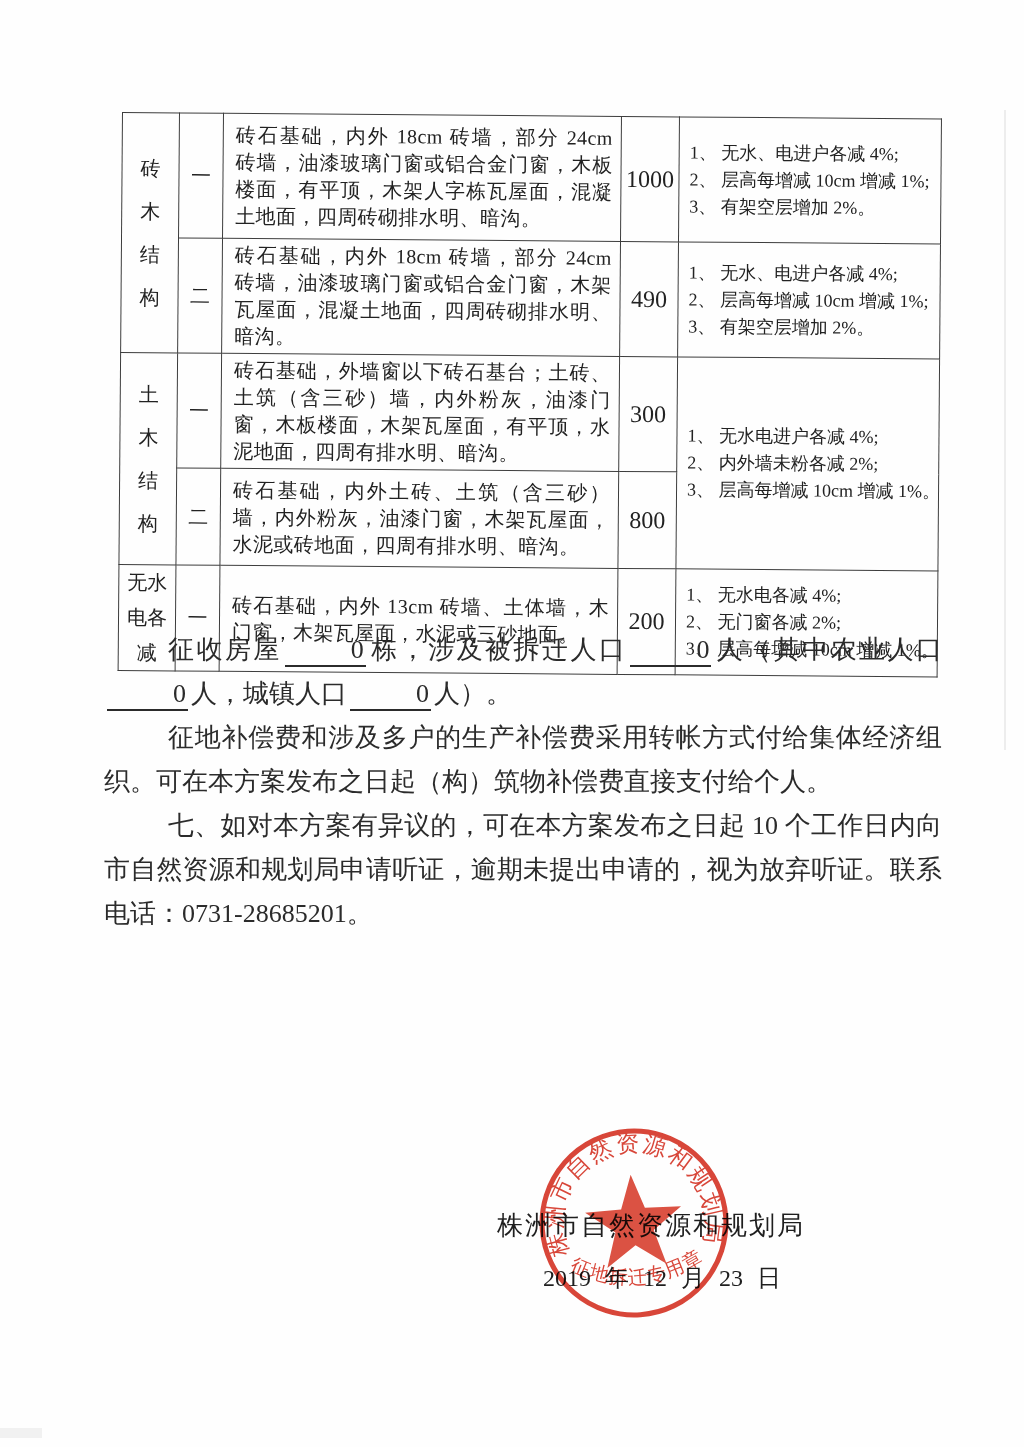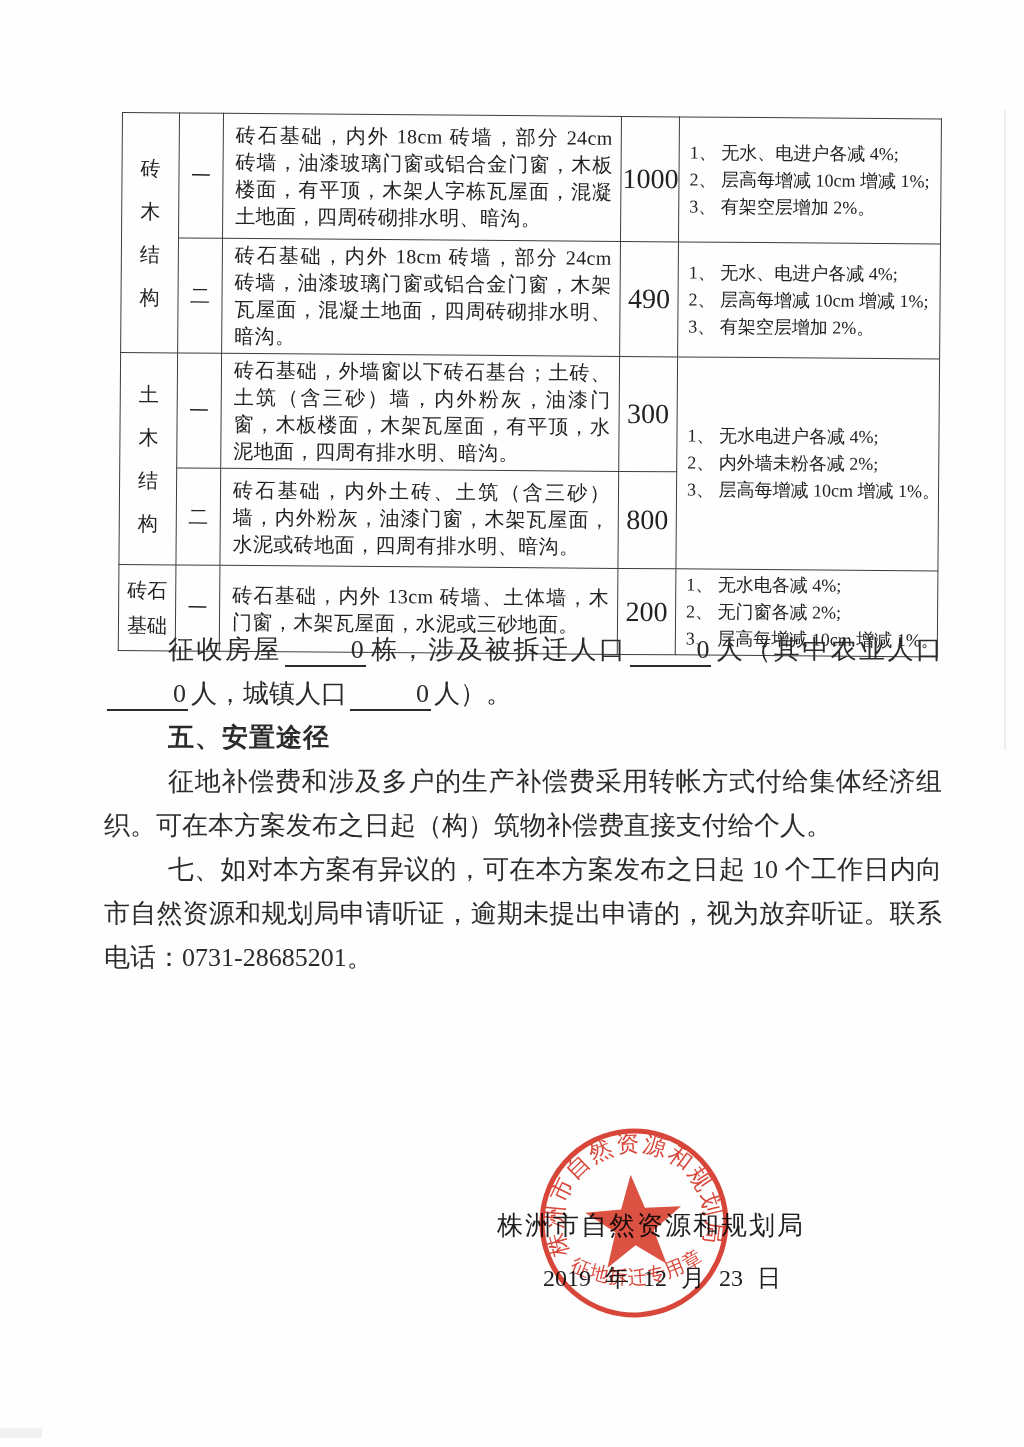--- a/index.html
+++ b/index.html
@@ -19,21 +19,21 @@
     font-size:20px; color:#222;
   }
   table.comp td { border:1.6px solid #3d3d3d; vertical-align:middle; }
   tr.r1 { height:125px; } tr.r2 { height:85px; } tr.r3 { height:108px; }
   tr.r4 { height:97px; }  tr.r5 { height:73px; }
   td.cat { text-align:center; padding:0; }
   .vtext { width:24px; margin:0 auto; word-break:break-all; line-height:2.15; letter-spacing:0; }
   .vtext2 { width:48px; margin:0 auto; word-break:break-all; line-height:1.75; }
   td.grade { text-align:center; font-size:20px; }
   td.desc { padding:3px 8px 3px 12px; line-height:27px; letter-spacing:0.4px; text-align:justify; }
-  td.price { text-align:center; font-size:28px; }
+  td.price { text-align:center; font-size:24px; }
   td.notes { padding:2px 4px 2px 10px; font-size:18px; }
   .note-line { line-height:27px; white-space:nowrap; }
   
   .bodytext {
     position:absolute; left:104px; top:628px; width:838px;
     font-size:26px; line-height:44px; text-align:justify;
   }
   .bodytext p { margin:0; text-indent:64px; }
   .bodytext p.heading { font-weight:bold; letter-spacing:1px; }
   .uv {
@@ -108,38 +108,37 @@
           <div class="note-line">3、 层高每增减 10cm 增减 1%。</div>
         </td>
       </tr>
       <tr class="r4">
         <td class="grade">二</td>
         <td class="desc">砖石基础，内外土砖、土筑（含三砂）墙，内外粉灰，油漆门窗，木架瓦屋面，水泥或砖地面，四周有排水明、暗沟。</td>
         <td class="price">800</td>
       </tr>
       <tr class="r5">
         <td class="cat">
-          <div class="vtext2">砖石基础</div>
+          <div class="vtext2">无水电各减</div>
         </td>
         <td class="grade">一</td>
         <td class="desc">砖石基础，内外 13cm 砖墙、土体墙，木门窗，木架瓦屋面，水泥或三砂地面。</td>
         <td class="price">200</td>
         <td class="notes">
           <div class="note-line">1、 无水电各减 4%;</div>
           <div class="note-line">2、 无门窗各减 2%;</div>
           <div class="note-line">3、 层高每增减 10cm 增减 1%。</div>
         </td>
       </tr>
     </tbody>
       </table>
   </div>
 
   <div class="bodytext">
     <p><span>征收房屋</span><span class="uv">0</span><span>栋，涉及被拆迁人口</span><span class="uv">0</span><span>人（其中农业人口</span><span class="uv">0</span><span>人，城镇人口</span><span class="uv">0</span><span>人）。</span></p>
-    <p class="heading">五、安置途径</p>
     <p>征地补偿费和涉及多户的生产补偿费采用转帐方式付给集体经济组织。可在本方案发布之日起（构）筑物补偿费直接支付给个人。</p>
     <p>七、如对本方案有异议的，可在本方案发布之日起 10 个工作日内向市自然资源和规划局申请听证，逾期未提出申请的，视为放弃听证。联系电话：0731-28685201。</p>
   </div>
 
   <div class="agency">株洲市自然资源和规划局</div>
   <div class="sigdate">2019 年 12 月 23 日</div>
 
   <svg class="seal" viewBox="0 0 200 200" aria-hidden="true">
     <circle cx="100" cy="100" r="91" fill="none" stroke="#d6382a" stroke-width="5"></circle>
     <path id="sealArcTop" d="M 33.3 124.3 A 71 71 0 1 1 166.7 124.3" fill="none"></path>

